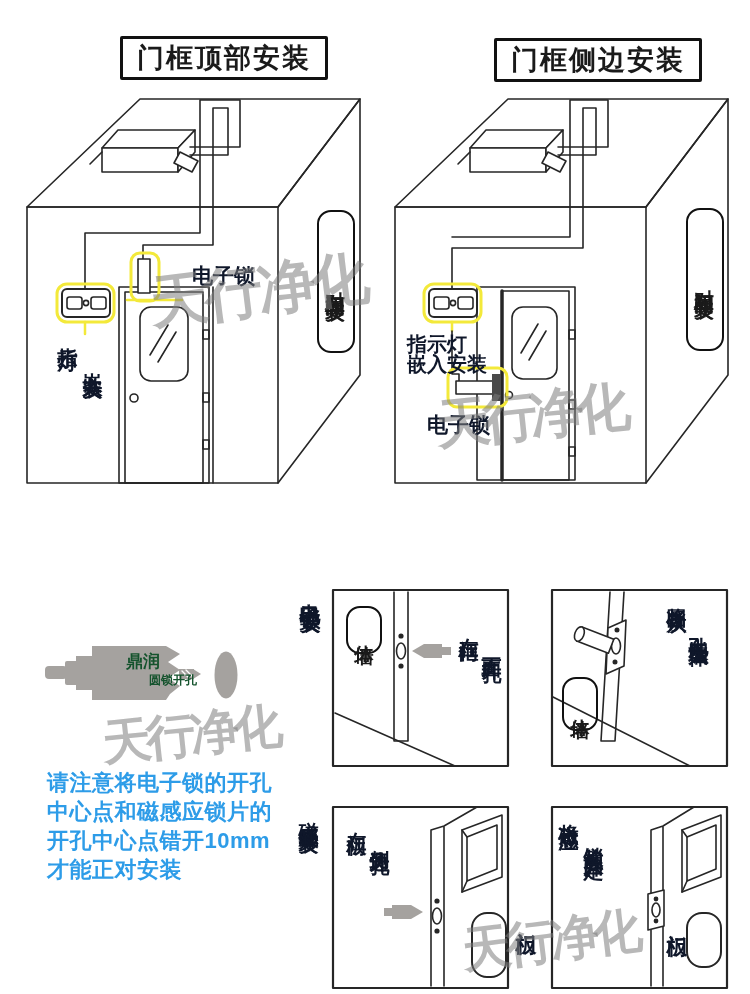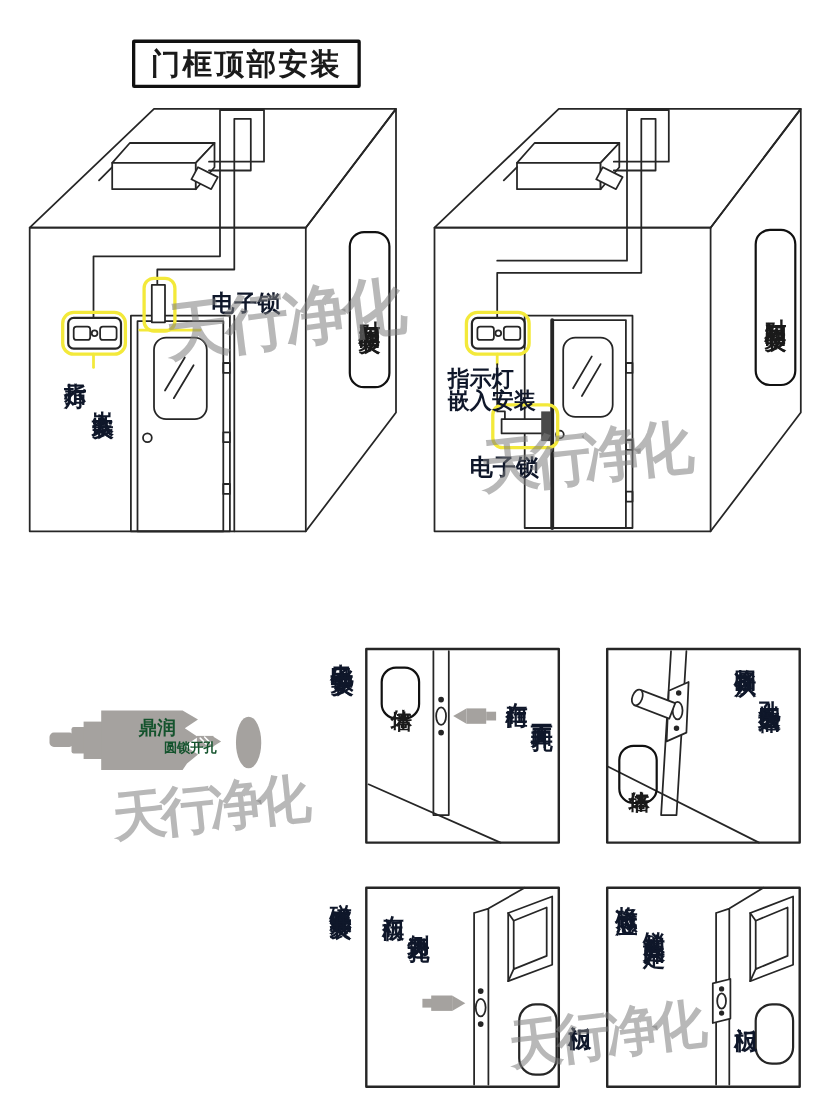--- a/index.html
+++ b/index.html
@@ -189,38 +189,45 @@
         <path d="M648,894 L664,890 L664,926 L648,930 Z" fill="#fff"></path>
         <ellipse cx="656" cy="910" rx="4" ry="7"></ellipse>
         <circle cx="656" cy="899" r="1.6" fill="#262626"></circle>
         <circle cx="656" cy="921" r="1.6" fill="#262626"></circle>
         <rect x="687" y="913" width="34" height="54" rx="15" stroke-width="2"></rect>
       </g>
     </g>
   </svg>
 
   <div class="titlebox" style="left:120px;top:36px;width:202px;height:38px;font-size:27px;">门框顶部安装</div>
+  <div class="titlebox" style="left:494px;top:38px;width:202px;height:38px;font-size:27px;">门框侧边安装</div>
 
   <div class="txt" style="left:192px;top:262px;font-size:21px;">电子锁</div>
   <div class="txt vt" style="left:55px;top:332px;font-size:20px;">指示灯</div>
   <div class="txt vt" style="left:80px;top:357px;font-size:20px;">嵌入安装</div>
   <div class="vbox" style="left:317px;top:210px;width:34px;height:139px;font-size:20px;">
     <span class="vt">对门相同安装</span>
   </div>
 
   <div class="txt" style="left:407px;top:331px;font-size:20px;">指示灯</div>
   <div class="txt" style="left:407px;top:351px;font-size:20px;">嵌入安装</div>
   <div class="txt" style="left:427px;top:411px;font-size:21px;">电子锁</div>
   <div class="vbox" style="left:686px;top:208px;width:34px;height:139px;font-size:20px;">
     <span class="vt">对门相同安装</span>
   </div>
 
   <div class="drilltxt" style="left:114px;top:650px;width:58px;font-size:17px;">鼎润</div>
   <div class="drilltxt" style="left:112px;top:672px;width:62px;font-size:12px;margin-left:30px;">圆锁开孔</div>
 
+  <div class="note" style="left:47px;top:768px;color:#2d9ce8;">
+    <div>请注意将电子锁的开孔</div>
+    <div>中心点和磁感应锁片的</div>
+    <div>开孔中心点错开10mm</div>
+    <div>才能正对安装</div>
+  </div>
 
   <div class="txt vt" style="left:296px;top:587px;font-size:21px;">电子锁安装</div>
   <div class="txt vt" style="left:296px;top:806px;font-size:20px;">磁感应锁片安装</div>
 
   <div class="badge" style="left:346px;top:606px;width:32px;height:44px;font-size:19px;">
     <span class="vt" style="letter-spacing:0;">墙体</span>
   </div>
   <div class="txt vt" style="left:456px;top:622px;font-size:20px;">在门框</div>
   <div class="txt vt" style="left:479px;top:642px;font-size:20px;">正面开孔</div>
 

